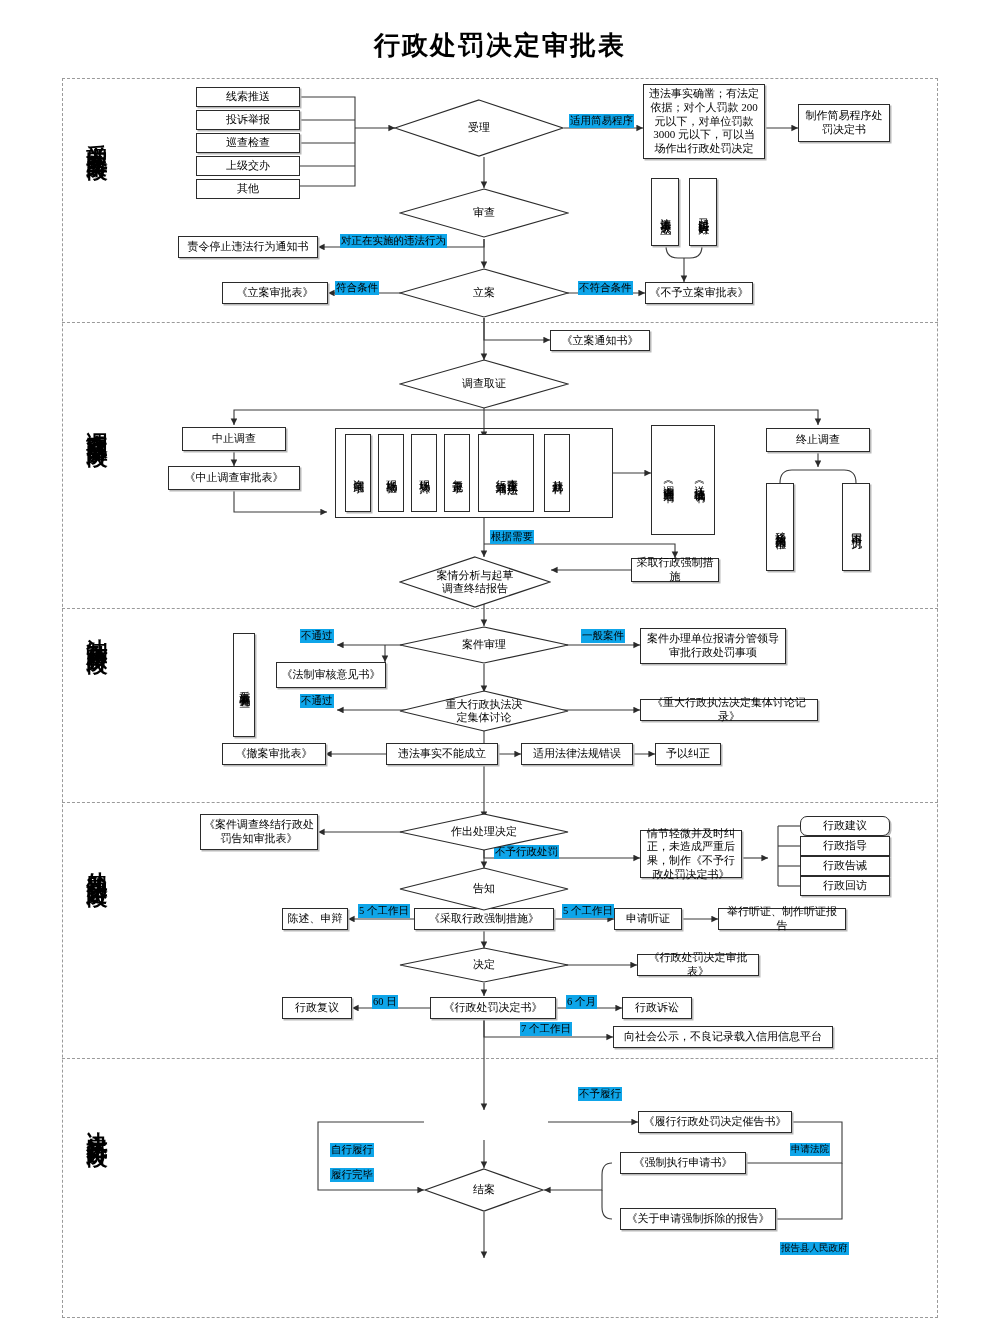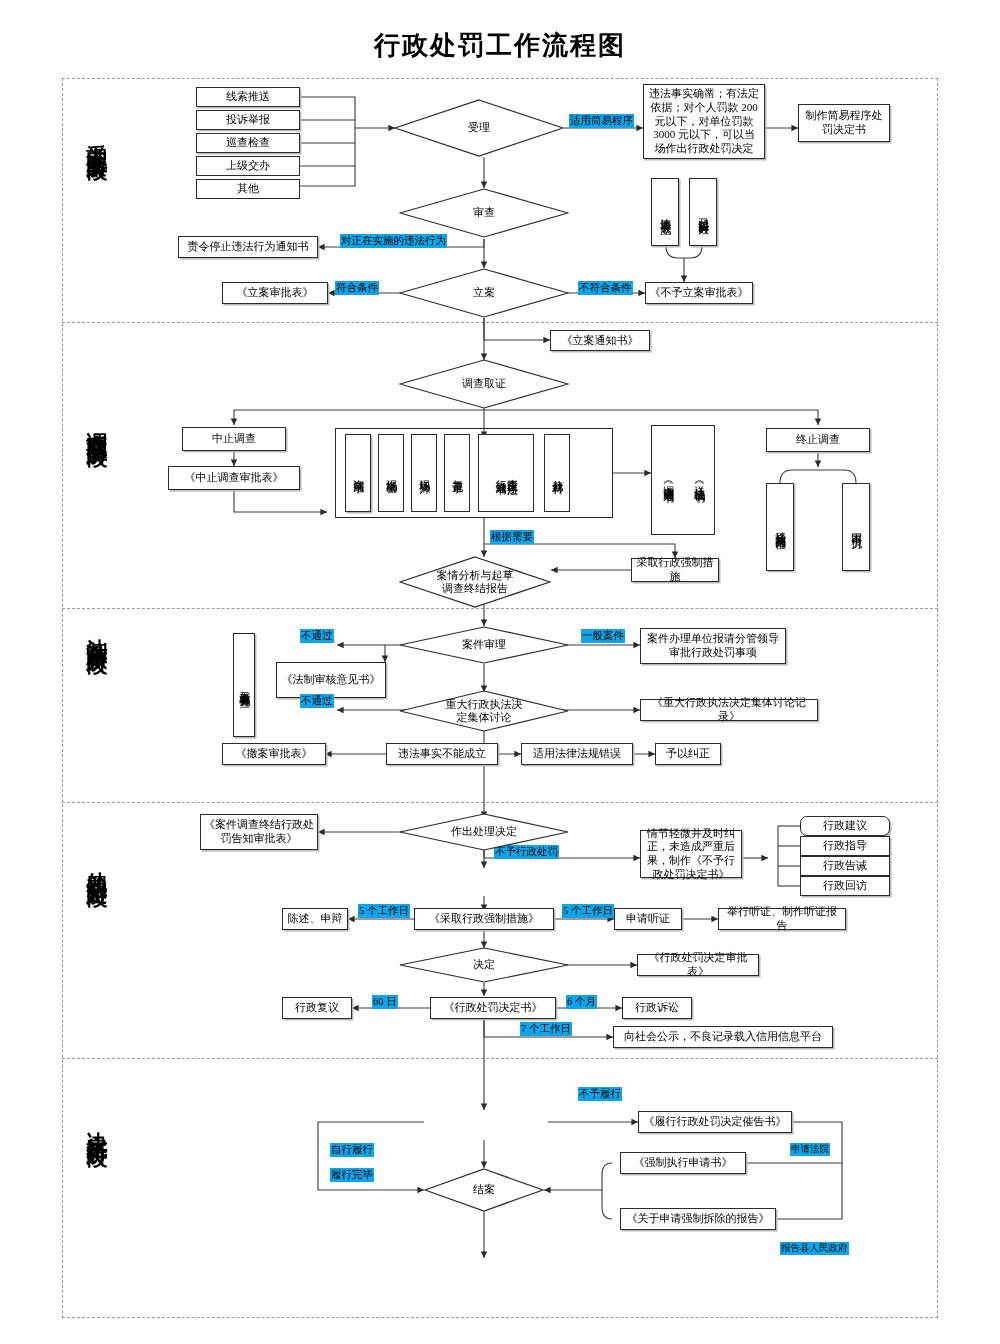--- a/index.html
+++ b/index.html
@@ -41,21 +41,21 @@
   .elabel{position:absolute;font-size:10.5px;white-space:nowrap;background:#0ea5e9;padding:0 1px;}
   .sep{position:absolute;left:62px;width:876px;border-top:1px dashed #9a9a9a;height:0;}
   .frame{position:absolute;left:62px;top:78px;width:876px;height:1240px;border:1px dashed #9a9a9a;box-sizing:border-box;}
   .grpbox{position:absolute;border:1px solid #2b2b2b;background:transparent;box-sizing:border-box;}
 </style>
 </head>
 <body>
 
 <div id="stage">
 
-  <div class="title">行政处罚工作流程图</div>
+  <div class="title">行政处罚决定审批表</div>
 
   <div class="frame"></div>
   <div class="sep" style="top:322px"></div>
   <div class="sep" style="top:608px"></div>
   <div class="sep" style="top:802px"></div>
   <div class="sep" style="top:1058px"></div>
 
   <svg class="lines" viewBox="0 0 1000 1344">
     <defs>
       <marker id="ah" markerWidth="7" markerHeight="7" refX="6" refY="3" orient="auto">
@@ -295,21 +295,21 @@
   <div class="node diamond" style="left:399px;top:556px;width:152px;height:52px;">
     <svg viewBox="0 0 152 52" preserveAspectRatio="none">
         <polygon points="76,1 151,26 76,51 1,26" fill="#fff" stroke="#2b2b2b" stroke-width="1.2"></polygon>
       </svg>
     <span class="dlabel" style="width:100px;">案情分析与起草<br>调查终结报告</span>
   </div>
   <div class="elabel" style="left:300px;top:629px;">不通过</div>
   <div class="node box" style="left:233px;top:633px;width:22px;height:104px;">
       <span class="vtext">重新或补充调查</span>
     </div>
-  <div class="node box" style="left:276px;top:662px;width:110px;height:36px;">
+  <div class="node box" style="left:276px;top:662px;width:110px;height:26px;">
       <span>《法制审核意见书》</span>
     </div>
   <div class="elabel" style="left:581px;top:629px;">一般案件</div>
   <div class="node box" style="left:640px;top:628px;width:146px;height:36px;">
       <span>案件办理单位报请分管领导审批行政处罚事项</span>
     </div>
 
   <div class="node diamond" style="left:399px;top:690px;width:170px;height:42px;">
     <svg viewBox="0 0 170 42" preserveAspectRatio="none">
         <polygon points="85,1 169,21 85,41 1,21" fill="#fff" stroke="#2b2b2b" stroke-width="1.2"></polygon>
@@ -353,20 +353,26 @@
   <div class="node box" style="left:800px;top:836px;width:90px;height:20px;">
       <span>行政指导</span>
     </div>
   <div class="node box" style="left:800px;top:856px;width:90px;height:20px;">
       <span>行政告诫</span>
     </div>
   <div class="node box" style="left:800px;top:876px;width:90px;height:20px;">
       <span>行政回访</span>
     </div>
 
+  <div class="node diamond" style="left:399px;top:867px;width:170px;height:44px;">
+    <svg viewBox="0 0 170 44" preserveAspectRatio="none">
+        <polygon points="85,1 169,22 85,43 1,22" fill="#fff" stroke="#2b2b2b" stroke-width="1.2"></polygon>
+      </svg>
+    <span class="dlabel">告知</span>
+  </div>
 
   <div class="elabel" style="left:358px;top:904px;">5 个工作日</div>
   <div class="elabel" style="left:562px;top:904px;">5 个工作日</div>
   <div class="node box" style="left:282px;top:908px;width:66px;height:22px;">
       <span>陈述、申辩</span>
     </div>
   <div class="node box" style="left:414px;top:908px;width:140px;height:22px;">
       <span>《采取行政强制措施》</span>
     </div>
   <div class="node box" style="left:614px;top:908px;width:68px;height:22px;">

